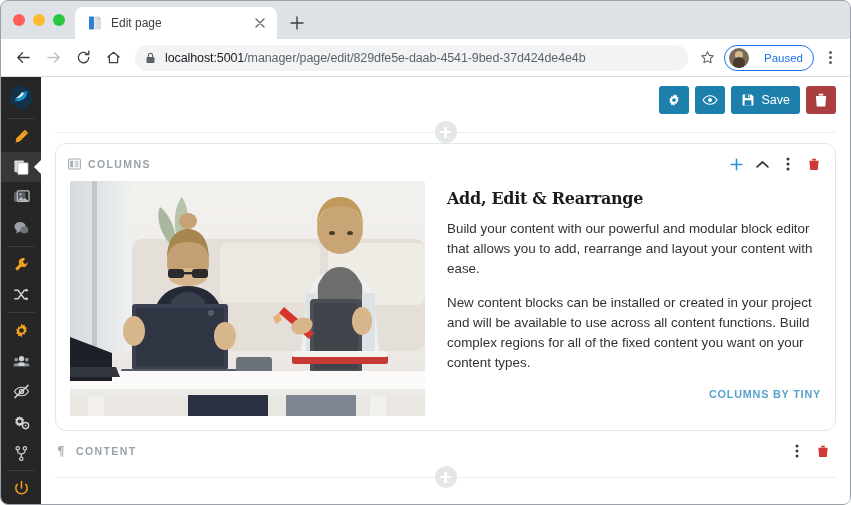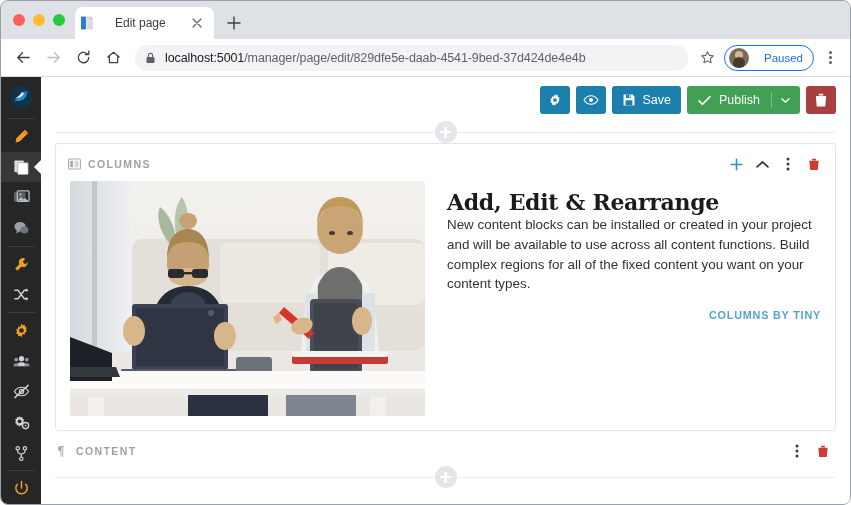--- a/index.html
+++ b/index.html
@@ -33,26 +33,26 @@
   .traffic {
     display: flex; align-items: center; gap: 8px;
     height: 38px; padding: 0 10px 0 4px;
   }
   .dot { width: 12px; height: 12px; border-radius: 50%; }
   .dot.red { background: #ff5f57; }
   .dot.yellow { background: #febc2e; }
   .dot.green { background: #28c840; }
 
   .tab {
-    width: 139px; height: 32px;
+    width: 202px; height: 32px;
     background: #ffffff;
     border-radius: 8px 8px 0 0;
     display: flex; align-items: center;
-    padding: 0 8px 0 4px;
-    gap: 20px;
+    padding: 0 8px 0 12px;
+    gap: 8px;
     position: relative;
   }
   .tab-favicon {
     width: 16px; height: 16px;
     flex: 0 0 16px;
     position: relative;
   }
   .tab-title {
     font-size: 12px; color: #3c4043;
     flex: 1; white-space: nowrap; overflow: hidden;
@@ -227,21 +227,21 @@
     display: flex; align-items: center; justify-content: center;
     position: relative; z-index: 2;
   }
   .add-circle .h, .add-circle .v { position:absolute; background:#ffffff; }
   .add-circle .h { width: 11px; height: 2.6px; }
   .add-circle .v { width: 2.6px; height: 11px; }
 
   
   .block {
     border: 1px solid #e3e6e8;
-    border-radius: 3px;
+    border-radius: 11px;
     background: #ffffff;
     position: relative;
   }
   .block-header {
     display: flex; align-items: center;
     padding: 9px 10px 4px 12px;
     gap: 7px;
   }
   .block-label {
     font-size: 10.5px;
@@ -271,24 +271,25 @@
   .col-right { flex: 1; min-width: 0; padding-top: 8px; }
   .photo {
     width: 100%; height: 235px;
     border-radius: 3px;
     overflow: hidden;
     position: relative;
     background: #e9e6e2;
   }
   .col-h2 {
     font-family: "DejaVu Serif", serif;
-    font-size: 22px;
+    font-size: 16px;
     font-weight: 700;
     color: #1b1b1b;
     letter-spacing: -0.3px;
+    margin-bottom: 11px;
   }
   .col-p {
     font-size: 13.4px;
     line-height: 1.48;
     color: #2f3336;
     margin-bottom: 15px;
   }
   .powered {
     text-align: right;
     font-size: 10.8px;
@@ -567,34 +568,20 @@
             <svg width="14" height="14" viewBox="0 0 18 18">
               <path d="M2 2h11.5L16 4.5V16H2z" fill="#ffffff"></path>
               <rect x="5" y="2" width="6.5" height="4.4" fill="#1d7fab"></rect>
               <rect x="9.3" y="2.7" width="1.5" height="3" fill="#ffffff"></rect>
               <rect x="4.6" y="9.4" width="8.8" height="6.6" fill="#1d7fab"></rect>
             </svg>
           </span>
           <span>Save</span>
         </button>
 
-        <button class="abtn green">
-          <span>
-            <svg width="15" height="15" viewBox="0 0 18 18">
-              <path d="M2.5 9.5l4 4L15.5 4.5" stroke="#ffffff" stroke-width="2.1" fill="none" stroke-linecap="round" stroke-linejoin="round"></path>
-            </svg>
-          </span>
-          <span>Publish</span>
-          <span class="caret-sep"></span>
-          <span>
-            <svg width="9" height="7" viewBox="0 0 10 7">
-              <path d="M1 1.5L5 5.5 9 1.5" stroke="#ffffff" stroke-width="1.5" fill="none" stroke-linecap="round" stroke-linejoin="round"></path>
-            </svg>
-          </span>
-        </button>
 
         <button class="abtn red icon-only">
           <span>
             <svg width="14" height="15" viewBox="0 0 16 18">
               <path d="M1.8 3.6h12.4l-1.1 12.6H2.9z" fill="#ffffff"></path>
               <rect x="5.3" y="1" width="5.4" height="2.1" rx="0.6" fill="#ffffff"></rect>
             </svg>
           </span>
         </button>
       </div>
@@ -721,20 +708,21 @@
                   <rect x="216" y="214" width="70" height="21" fill="#7d8590"></rect>
 
                   <path d="M0 156l42 16v28H0z" fill="#1d2026"></path>
                   <path d="M0 186h46l4 10H0z" fill="#33373e"></path>
                 </svg>
               </div>
             </div>
 
             <div class="col-right">
               <h2 class="col-h2">Add, Edit &amp; Rearrange</h2>
+              <p class="col-p">Build your content with our powerful and modular block editor that allows you to add, rearrange and layout your content with ease.</p>
               <p class="col-p">New content blocks can be installed or created in your project and will be available to use across all content functions. Build complex regions for all of the fixed content you want on your content types.</p>
               <div class="powered">COLUMNS BY TINY</div>
             </div>
 
           </div>
         </div>
 
         <div class="block content-block" style="border:none;">
           <div class="block-header" style="padding-left:2px;padding-right:2px;">
             <span>

